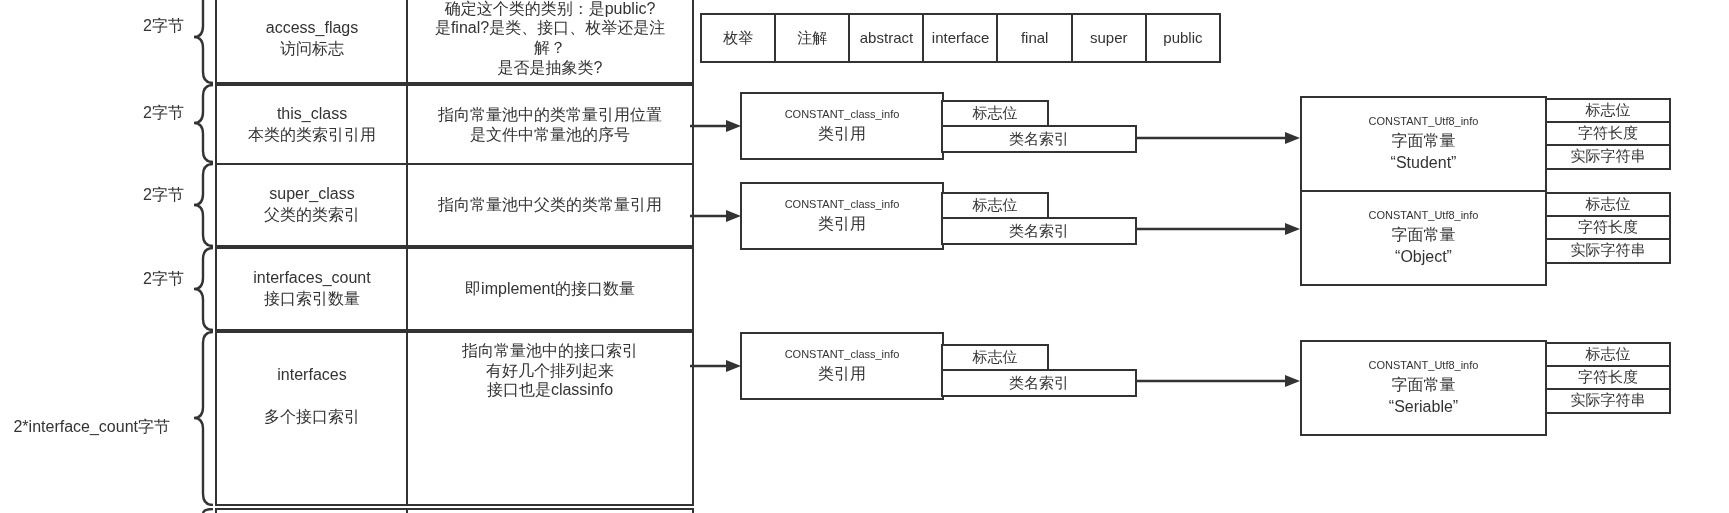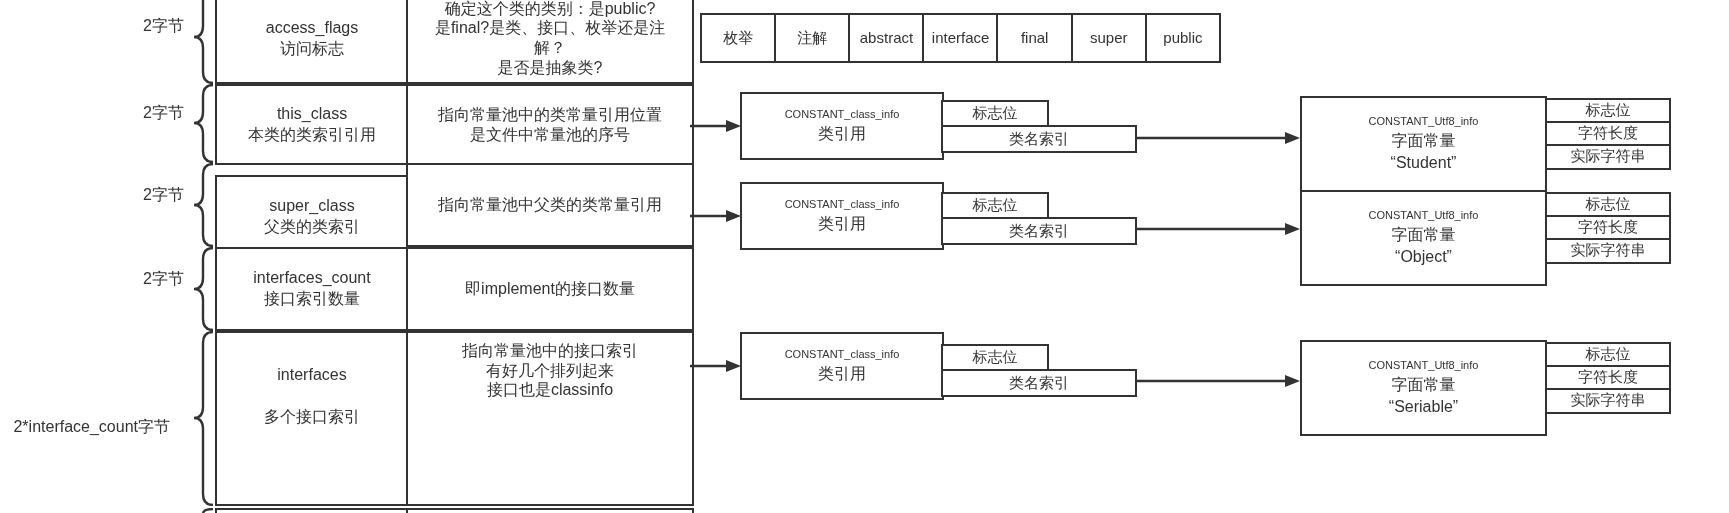--- a/index.html
+++ b/index.html
@@ -76,21 +76,21 @@
     <path d="M21,1 Q11,1 11,12 L11,76 Q11,87 2,87 Q11,87 11,98 L11,163 Q11,174 21,174" fill="none" stroke="#333" stroke-width="2.4"></path>
   </svg>
   <svg class="brace" style="top:508px;" width="23" height="5">
     <path d="M21,1 Q12,1 11,5" fill="none" stroke="#333" stroke-width="2.4"></path>
   </svg>
 
   <div class="cell field-cell" style="top:-30px;height:114px;padding-top:24px;">access_flags
 访问标志</div>
   <div class="cell field-cell" style="top:84px;height:81px;">this_class
 本类的类索引引用</div>
-  <div class="cell field-cell" style="top:175px;height:84px;">super_class
+  <div class="cell field-cell" style="top:163px;height:84px;">super_class
 父类的类索引</div>
   <div class="cell field-cell" style="top:247px;height:84px;">interfaces_count
 接口索引数量</div>
   <div class="cell field-cell" style="top:331px;height:175px;padding-bottom:44px;">interfaces
 
 多个接口索引</div>
   <div class="cell field-cell" style="top:508px;height:12px;"></div>
 
   <div class="cell desc-cell" style="top:-30px;height:114px;padding-top:22px;">确定这个类的类别：是public?
 是final?是类、接口、枚举还是注

